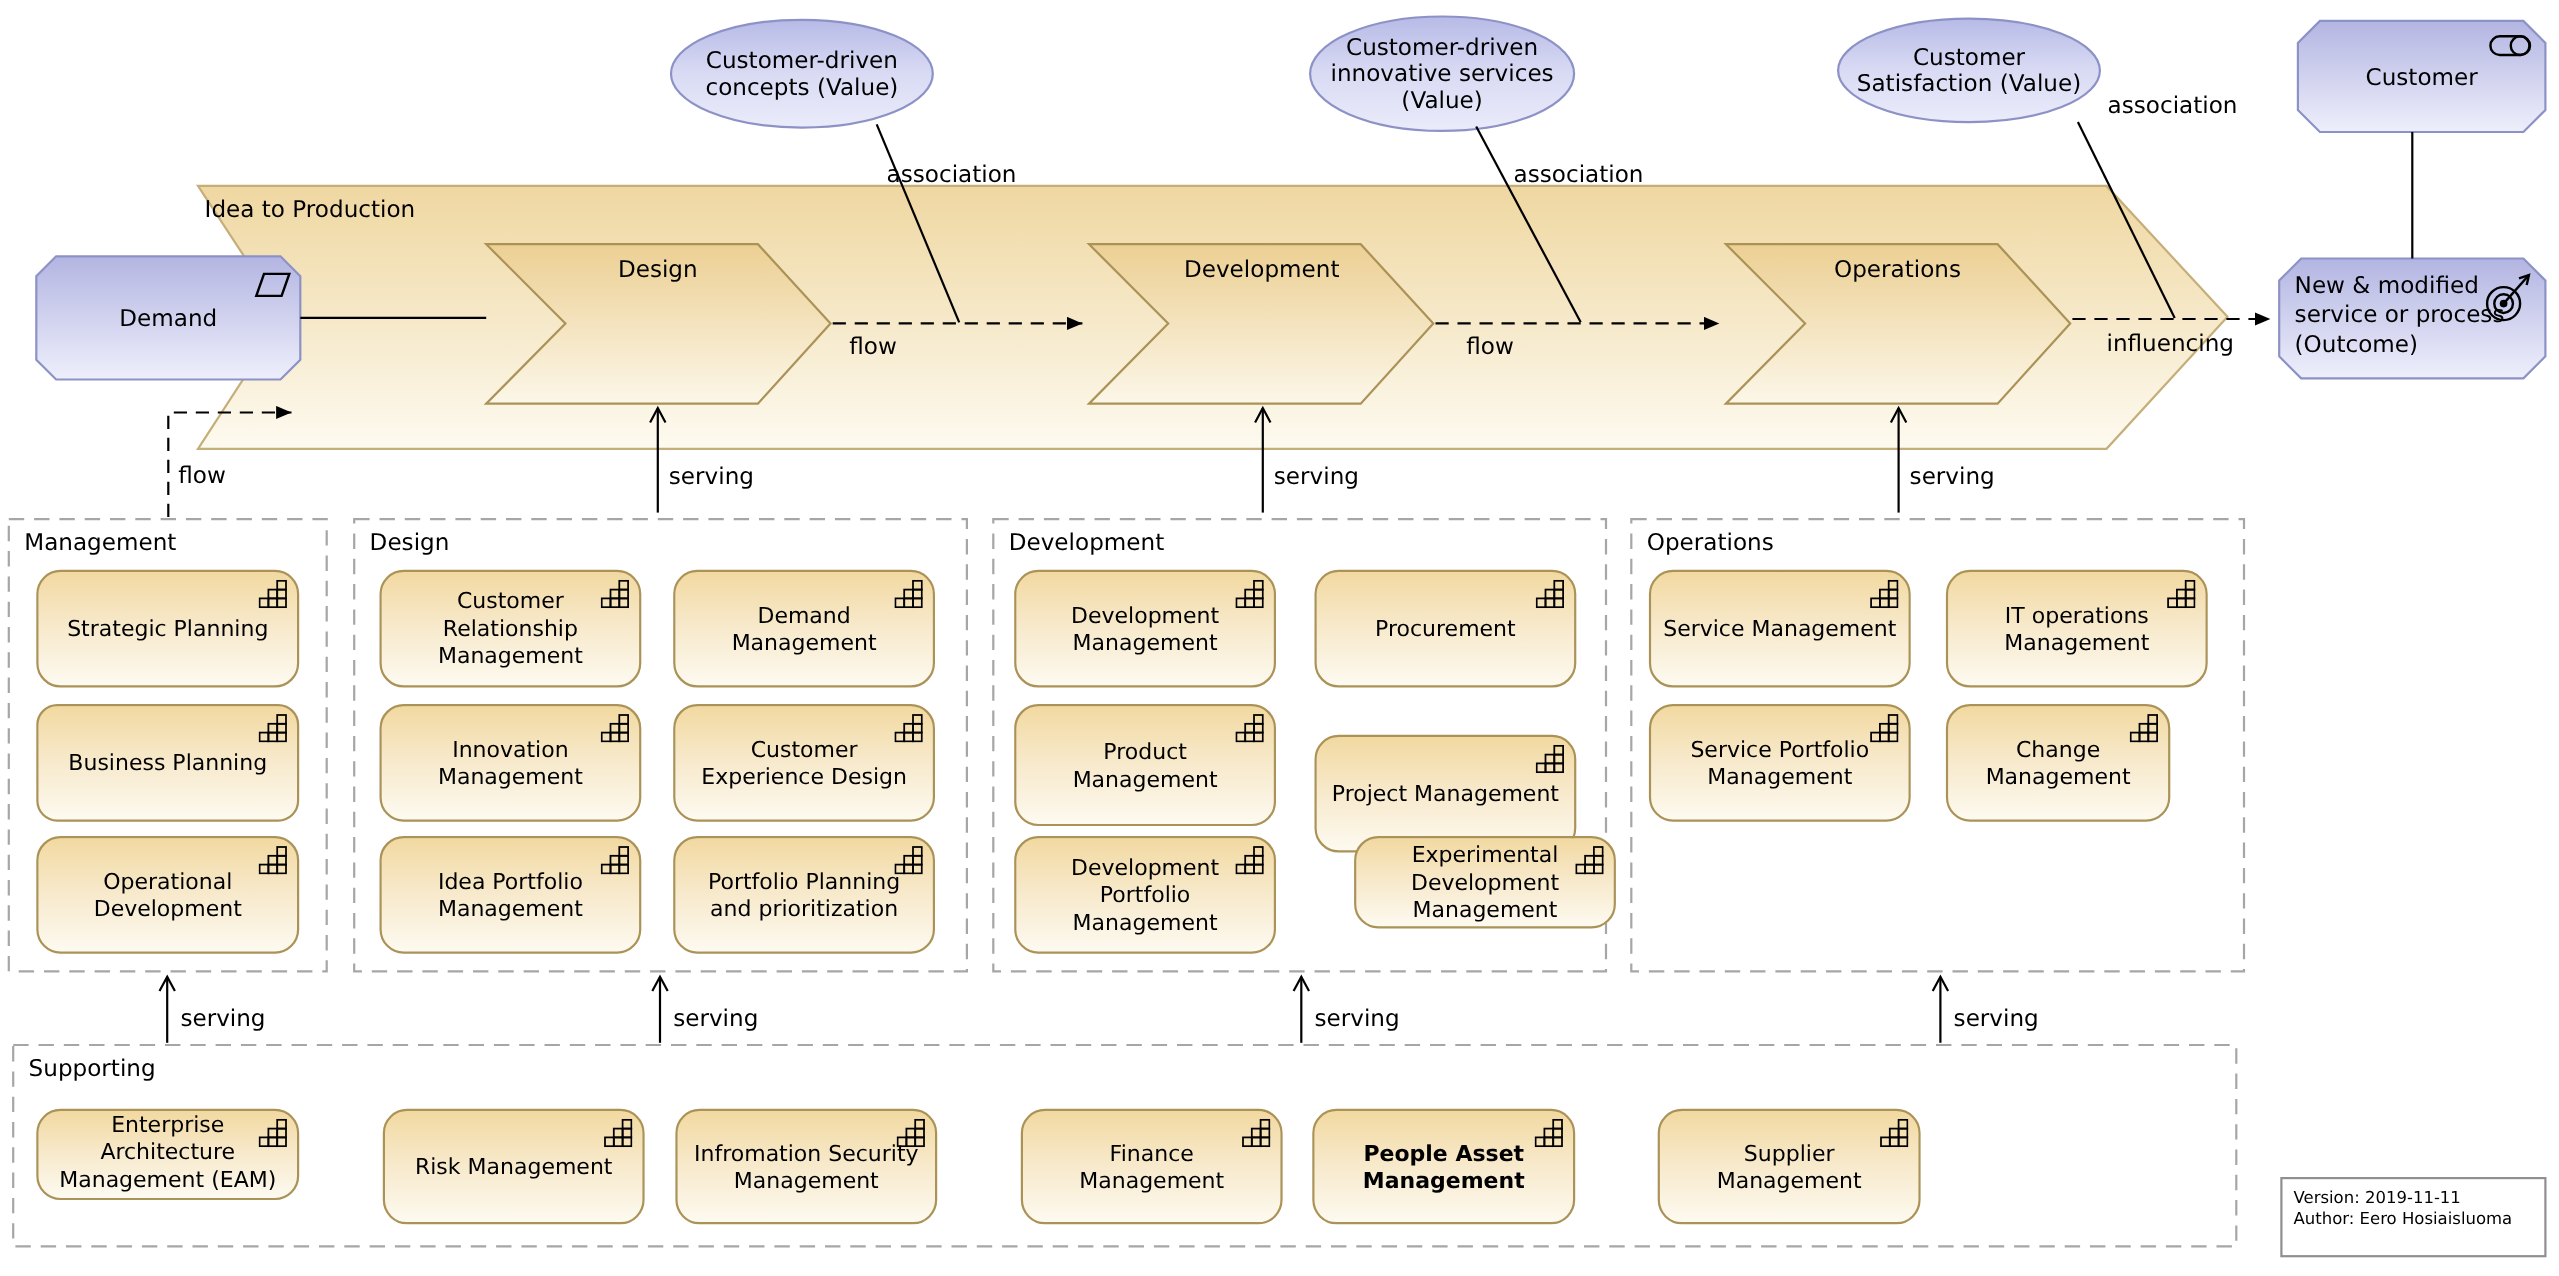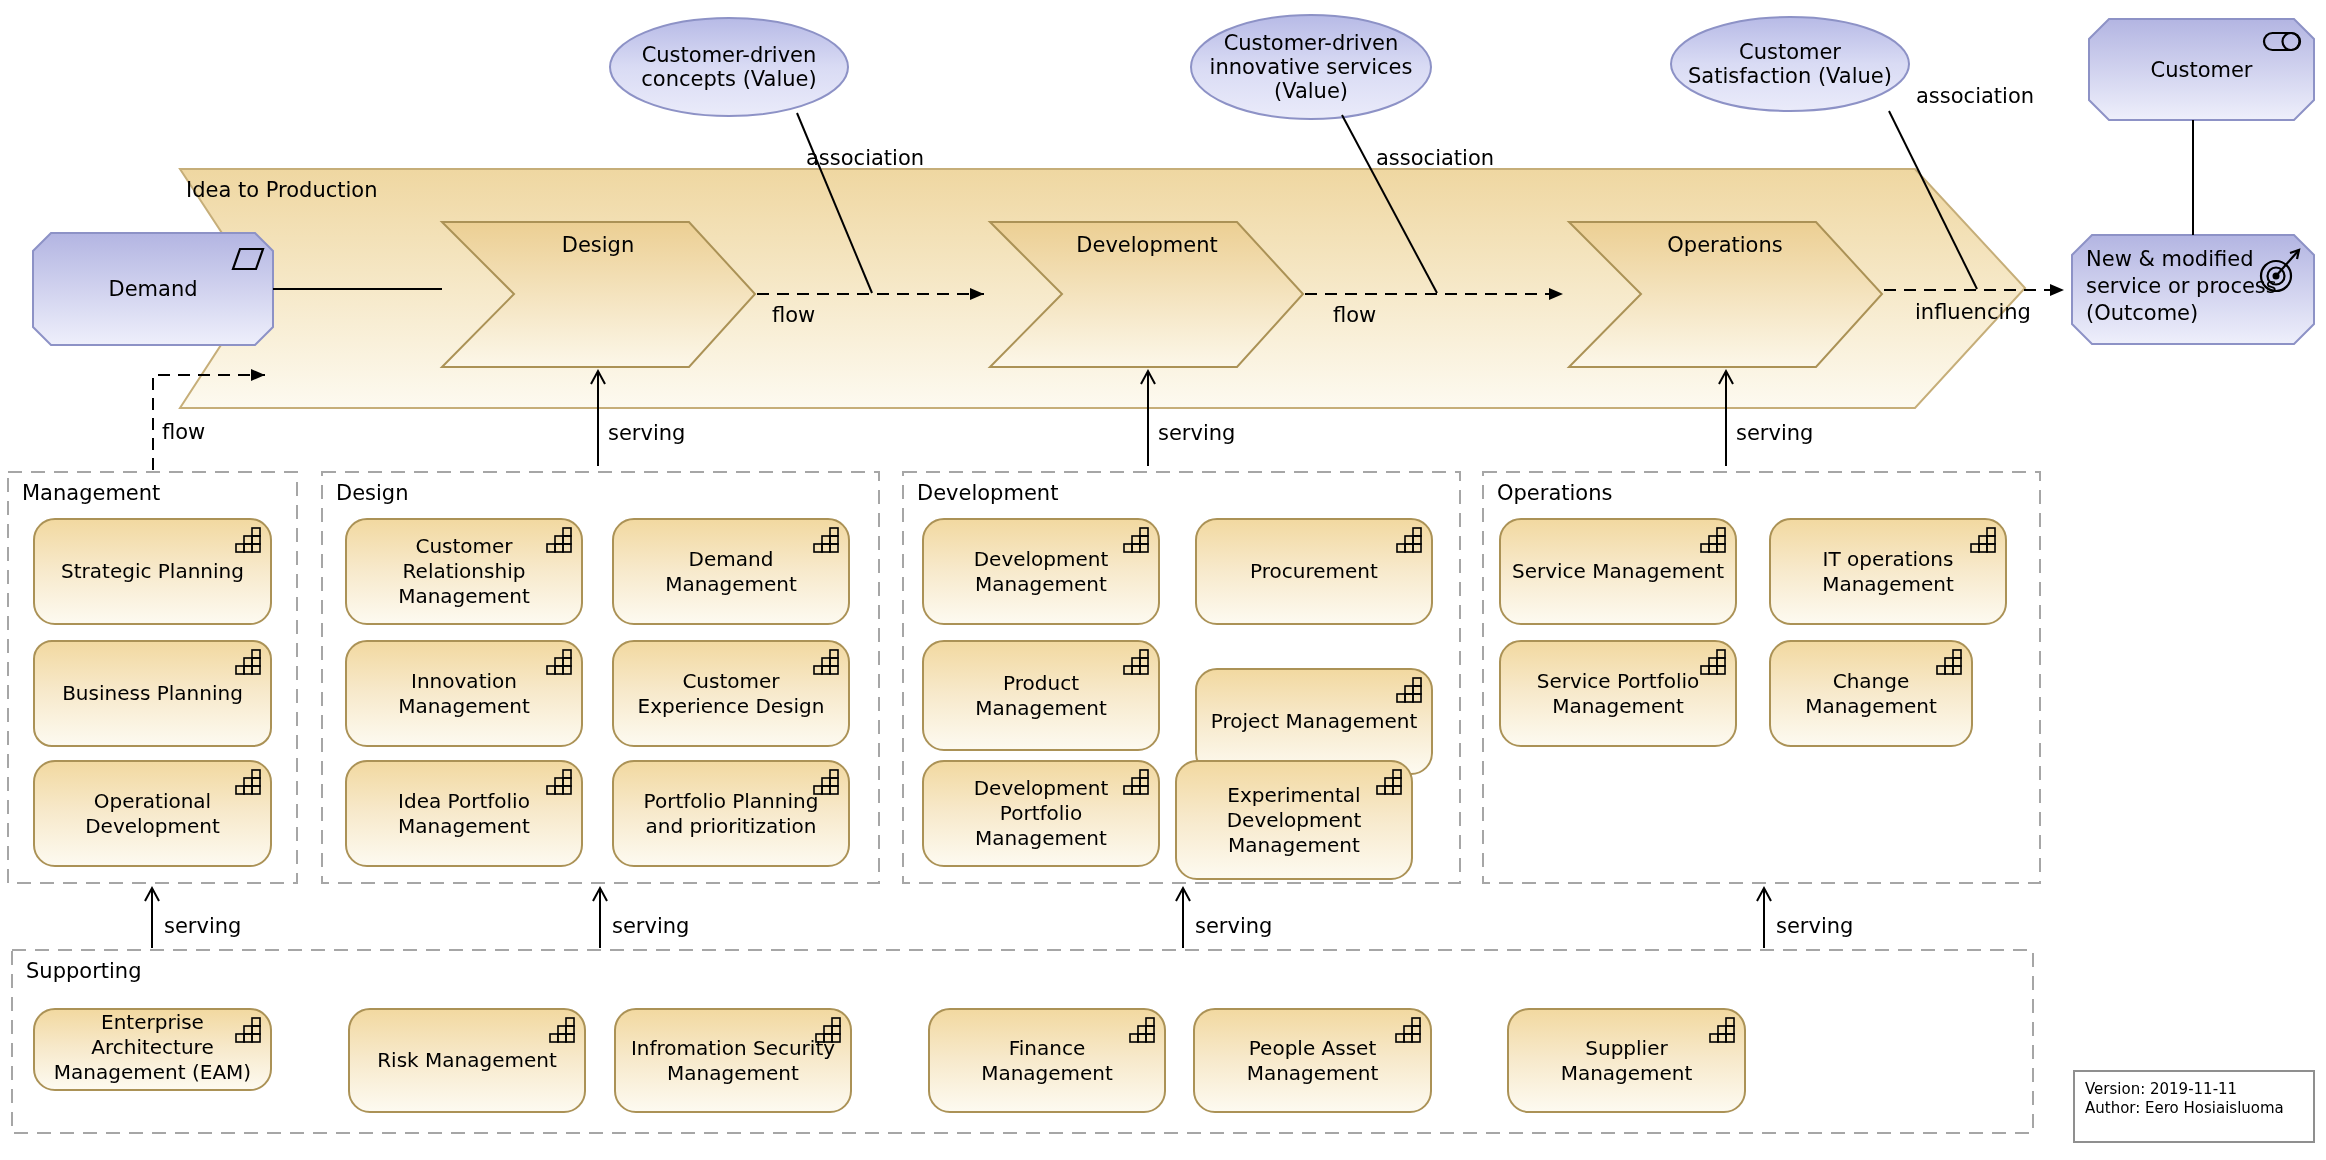--- a/index.html
+++ b/index.html
@@ -344,21 +344,21 @@
             <rect x="17" y="17" width="8" height="8"></rect>
             <rect x="9" y="9" width="8" height="8"></rect>
             <rect x="17" y="9" width="8" height="8"></rect>
             <rect x="17" y="1" width="8" height="8"></rect>
           </g>
         </svg></span>
     <span class="cap-label">Development
 Portfolio
 Management</span>
   </div>
-  <div class="cap" style="left:1175px;top:760px;width:238px;height:120px;">
+  <div class="cap" style="left:1231px;top:760px;width:238px;height:84px;">
     <span class="capicon"><svg width="26" height="26" viewBox="0 0 26 26">
           <g fill="none" stroke="#000" stroke-width="1.6">
             <rect x="1" y="17" width="8" height="8"></rect>
             <rect x="9" y="17" width="8" height="8"></rect>
             <rect x="17" y="17" width="8" height="8"></rect>
             <rect x="9" y="9" width="8" height="8"></rect>
             <rect x="17" y="9" width="8" height="8"></rect>
             <rect x="17" y="1" width="8" height="8"></rect>
           </g>
         </svg></span>
@@ -472,21 +472,21 @@
             <rect x="9" y="17" width="8" height="8"></rect>
             <rect x="17" y="17" width="8" height="8"></rect>
             <rect x="9" y="9" width="8" height="8"></rect>
             <rect x="17" y="9" width="8" height="8"></rect>
             <rect x="17" y="1" width="8" height="8"></rect>
           </g>
         </svg></span>
     <span class="cap-label">Finance
 Management</span>
   </div>
-  <div class="cap" style="left:1193px;top:1008px;width:239px;height:105px;">
+  <div class="cap" style="left:1193px;top:1008px;width:239px;height:105px;font-weight:bold;">
     <span class="capicon"><svg width="26" height="26" viewBox="0 0 26 26">
           <g fill="none" stroke="#000" stroke-width="1.6">
             <rect x="1" y="17" width="8" height="8"></rect>
             <rect x="9" y="17" width="8" height="8"></rect>
             <rect x="17" y="17" width="8" height="8"></rect>
             <rect x="9" y="9" width="8" height="8"></rect>
             <rect x="17" y="9" width="8" height="8"></rect>
             <rect x="17" y="1" width="8" height="8"></rect>
           </g>
         </svg></span>

